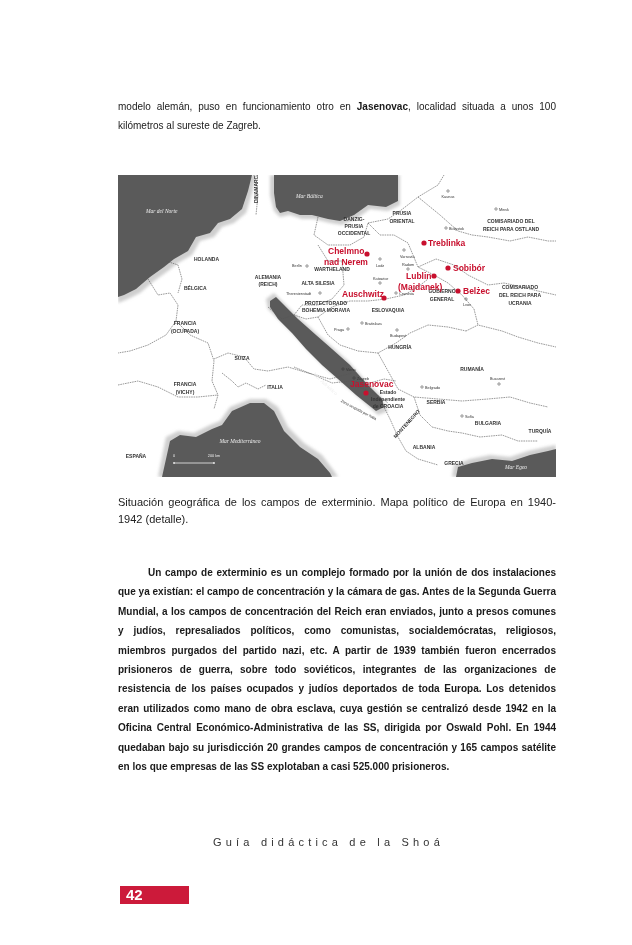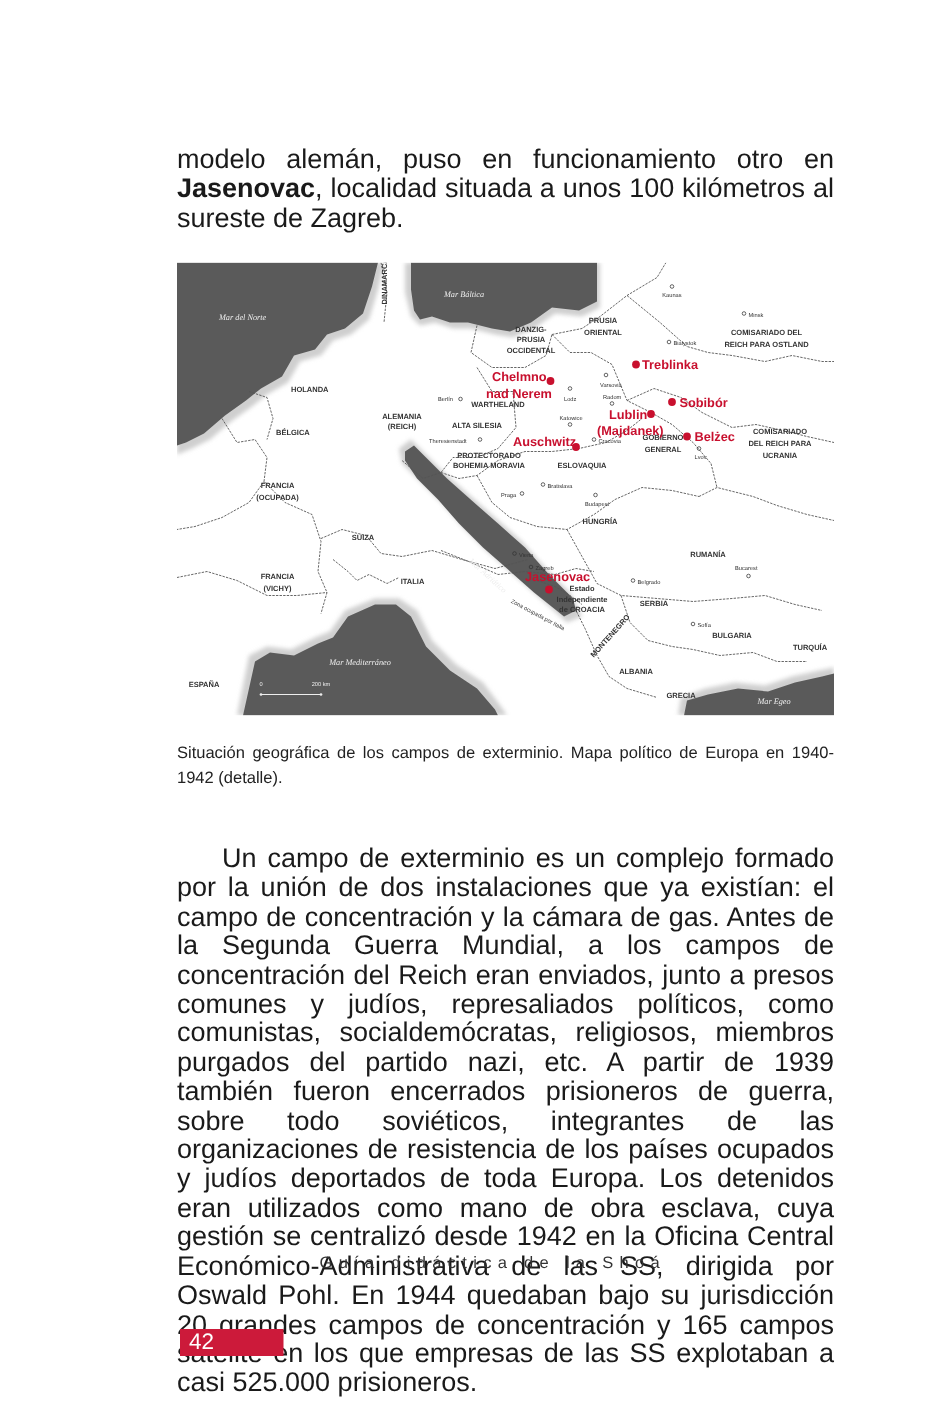--- a/index.html
+++ b/index.html
@@ -1,33 +1,33 @@
 <!DOCTYPE html>
 <html><head>
 <meta charset="utf-8">
 <style>
   html, body { margin: 0; padding: 0; background: #ffffff; }
   body { width: 632px; height: 945px; position: relative; overflow: hidden;
          font-family: "Liberation Sans", sans-serif; color: #1a1a1a; }
-  .para { position: absolute; left: 118px; width: 438px; font-size: 18px;
+  .para { position: absolute; left: 118px; width: 438px; font-size: 10px;
           line-height: 19.4px; text-align: justify; margin: 0; }
   .para .b { font-weight: bold; }
   #intro { top: 97px; }
-  #body-text { top: 563px; text-indent: 30px; }
+  #body-text { top: 563px; text-indent: 30px; font-weight: bold; }
   #caption { position: absolute; left: 118px; top: 494px; width: 438px;
              font-size: 11px; line-height: 17px; text-align: justify; color: #222; margin: 0; }
   #map { position: absolute; left: 118px; top: 175px; width: 438px; height: 302px;
          background: #ffffff; overflow: hidden; }
   #map svg { display: block; }
   .lbl { font-family: "Liberation Sans", sans-serif; font-size: 5px; fill: #333; font-weight: bold; }
   .sea { font-family: "Liberation Serif", serif; font-size: 5.5px; fill: #eee; font-style: italic; }
   .camp { font-family: "Liberation Sans", sans-serif; font-size: 8.5px; fill: #c8102e; font-weight: bold; }
   .city { font-family: "Liberation Sans", sans-serif; font-size: 3.8px; fill: #333; }
   #footer-num { position: absolute; left: 120px; top: 886px; width: 69px; height: 18px;
-                background: #cc1a3a; color: #fff; font-weight: normal; font-size: 15px;
+                background: #cc1a3a; color: #fff; font-weight: bold; font-size: 15px;
                 line-height: 18px; padding-left: 6px; box-sizing: border-box; }
   #footer-title { position: absolute; left: 213px; top: 836px; font-size: 11px;
                   letter-spacing: 4.2px; color: #333; font-family: "Liberation Sans Narrow", "Liberation Sans", sans-serif; }
 </style>
 </head>
 <body>
 
 <p class="para" id="intro"><span>modelo alemán, puso en funcionamiento otro en </span><span class="b">Jasenovac</span><span>, localidad situada a unos 100 kilómetros al sureste de Zagreb.</span></p>
 
 <div id="map">

